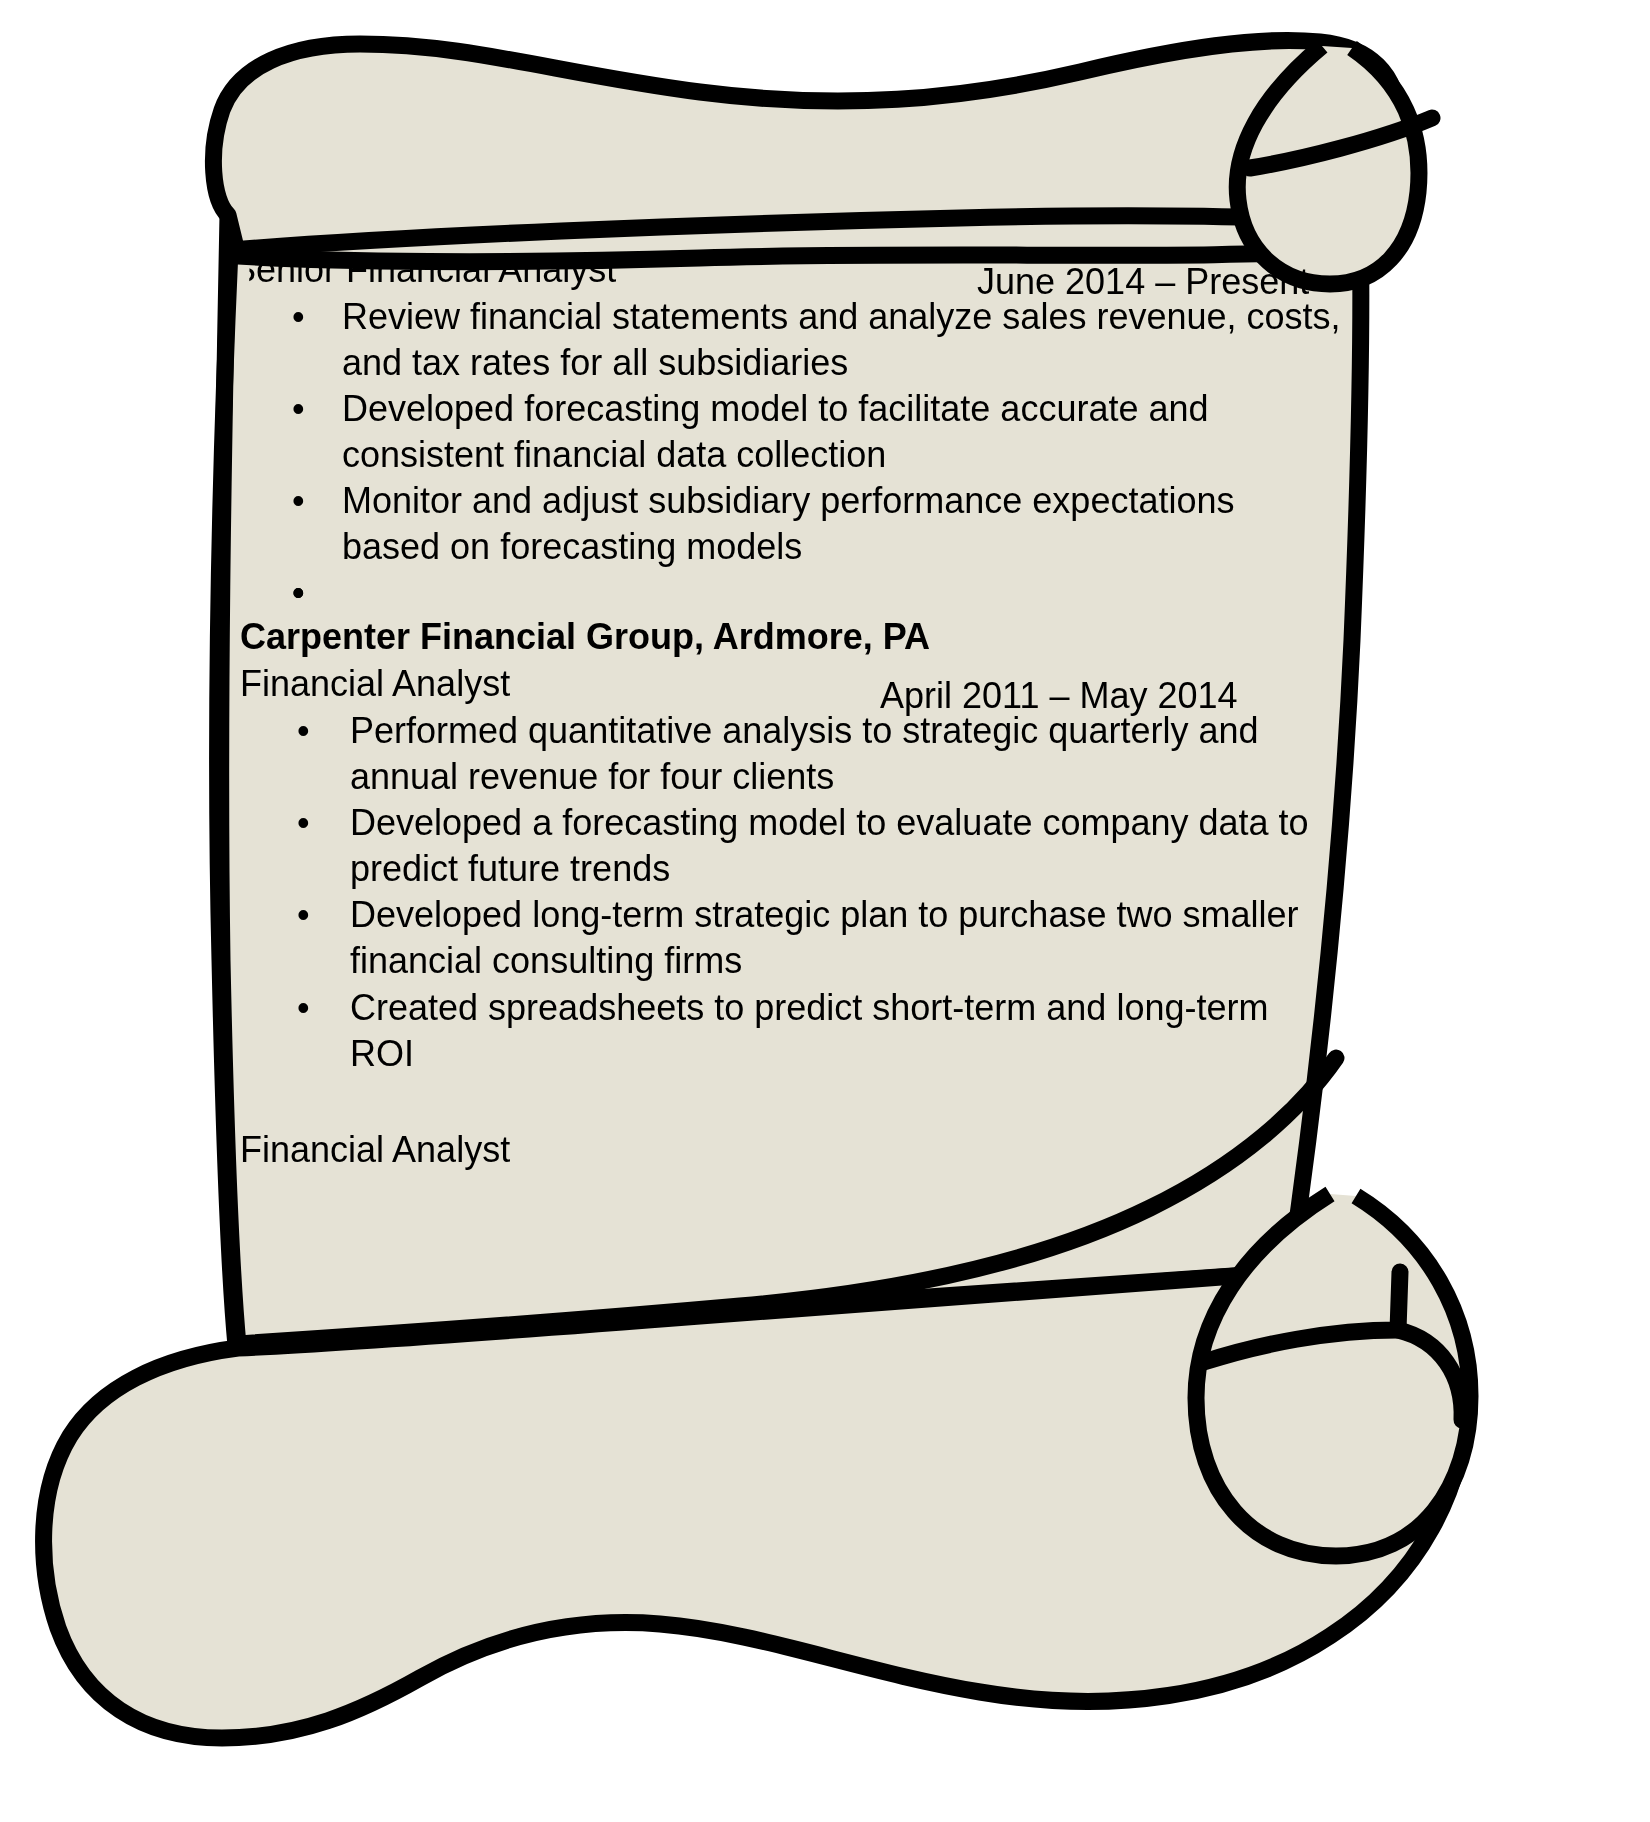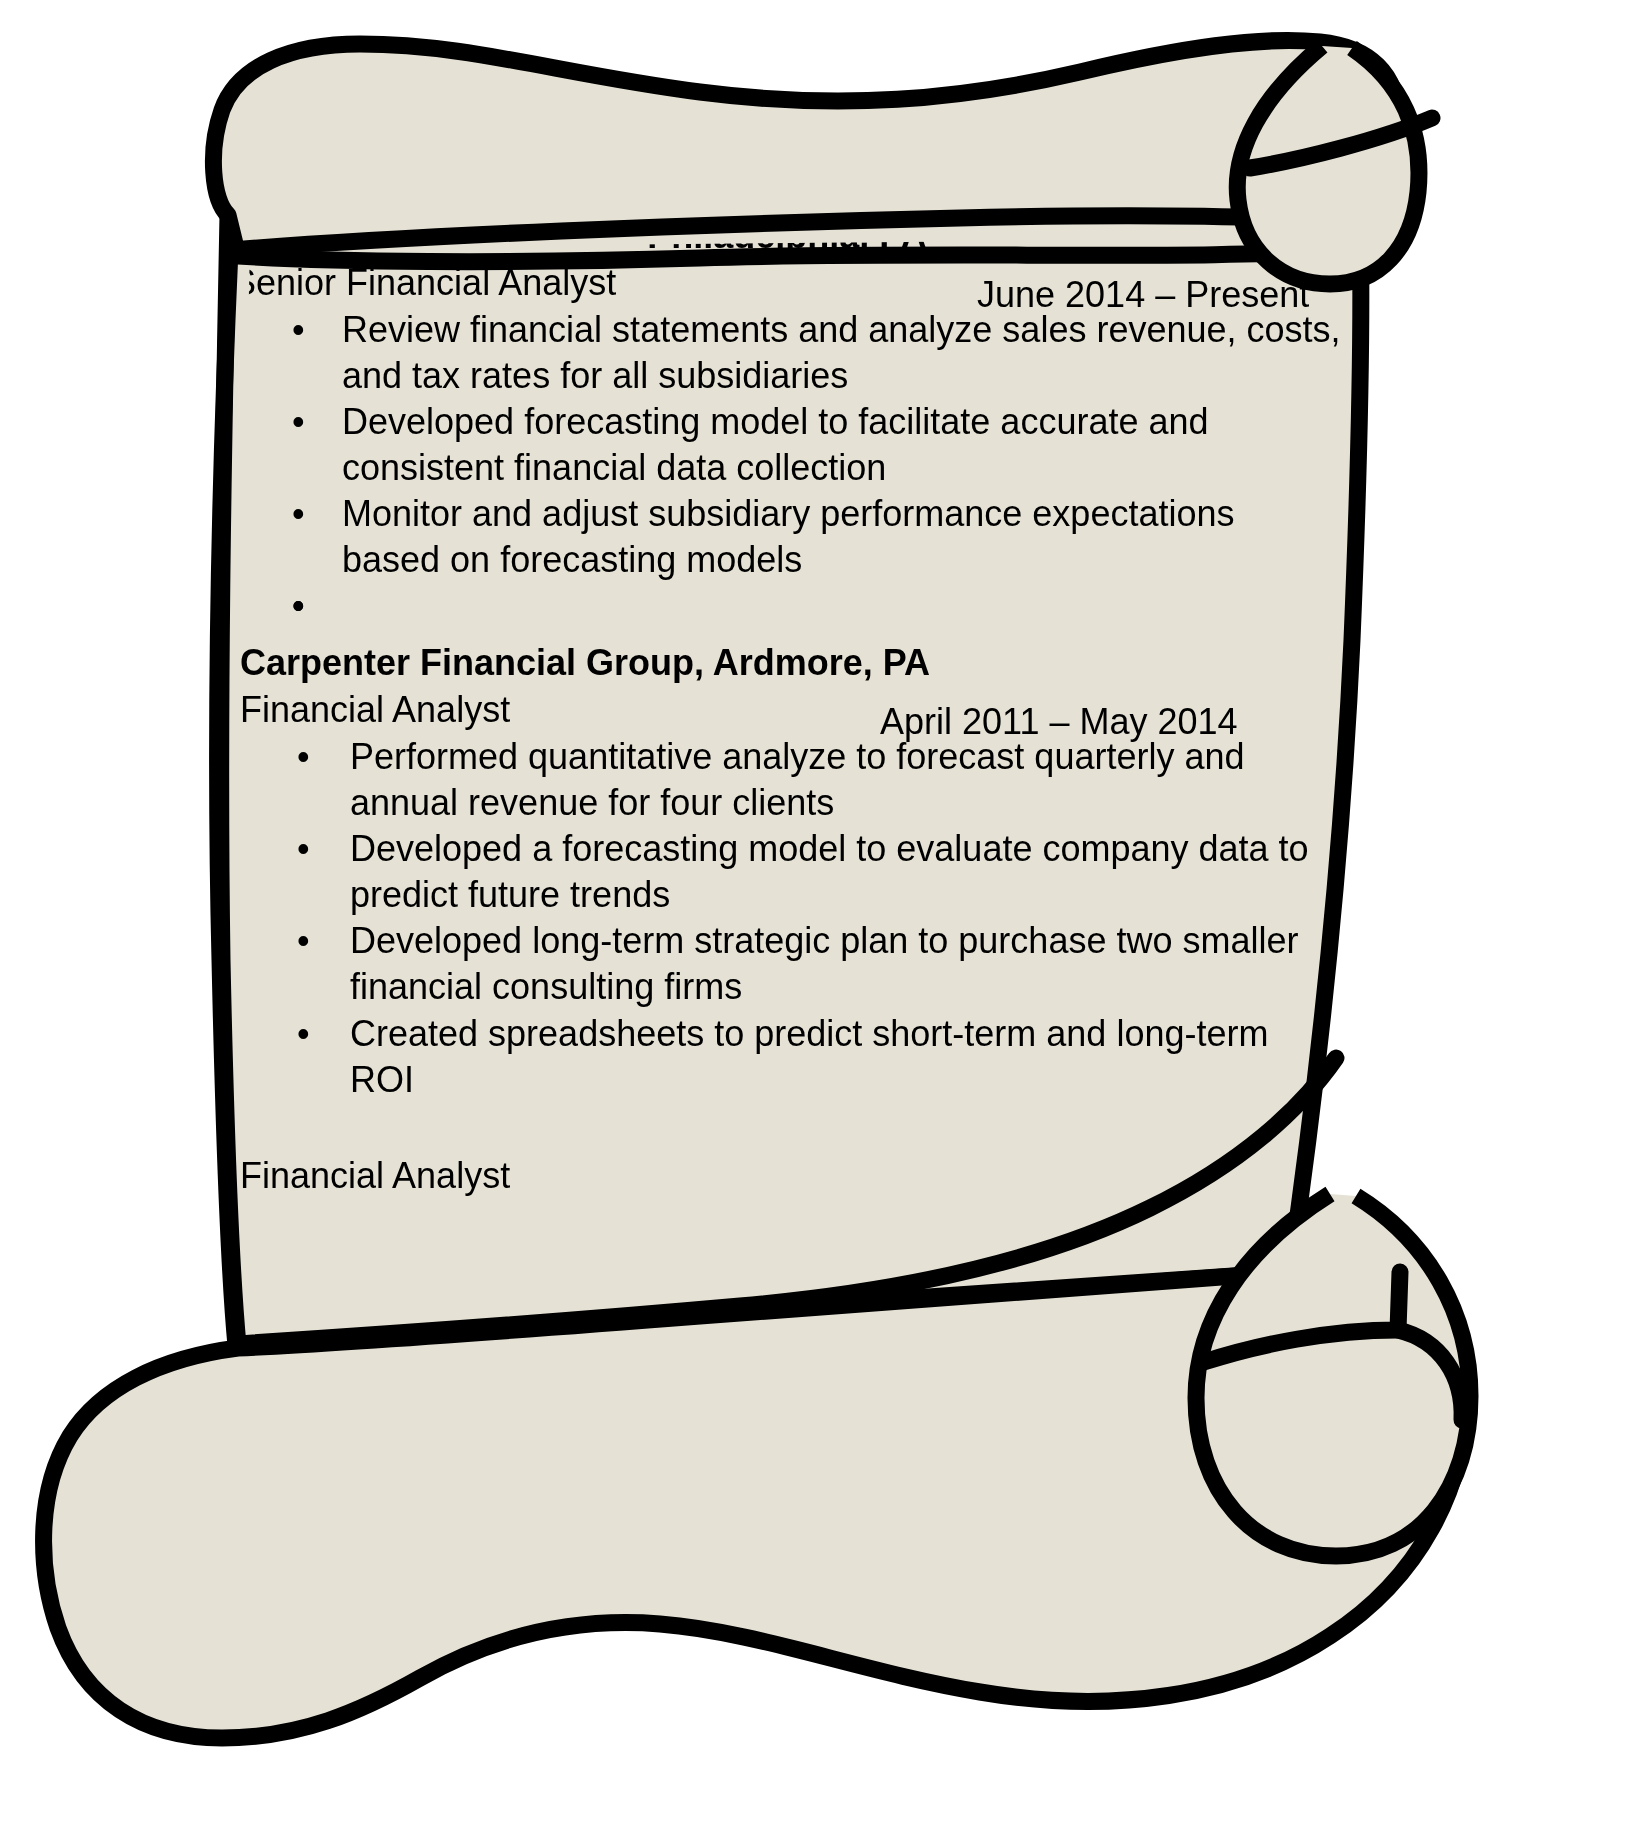--- a/index.html
+++ b/index.html
@@ -69,21 +69,20 @@
     color: #000000;
     font-size: 36px;
     line-height: 1.30;
     pointer-events: auto;
   }
 
   .job-company {
     font-weight: bold;
     font-size: 36px;
     white-space: nowrap;
-    margin-top: 13px;
   }
   .job-company.centered { text-align: center; }
 
   .job-titlerow {
     display: block;
     position: relative;
     height: 47px;
     white-space: nowrap;
   }
   .job-title {
@@ -240,21 +239,21 @@
         <div class="job-company">Carpenter Financial Group, Ardmore, PA</div>
 
         <div class="job-titlerow">
           <span class="job-title">Financial Analyst</span>
           <span class="job-dates" style="left:640px;text-align:center;">April 2011 – May 2014</span>
         </div>
 
         <ul class="bullets indent-b">
           <li>
             <span class="bullet-dot">•</span>
-            <span>Performed quantitative analyze to forecast quarterly and annual revenue for four clients</span>
+            <span>Performed quantitative analysis to strategic quarterly and annual revenue for four clients</span>
           </li>
           <li>
             <span class="bullet-dot">•</span>
             <span>Developed a forecasting model to evaluate company data to predict future trends</span>
           </li>
           <li>
             <span class="bullet-dot">•</span>
             <span>Developed long-term strategic plan to purchase two smaller financial consulting firms</span>
           </li>
           <li>

